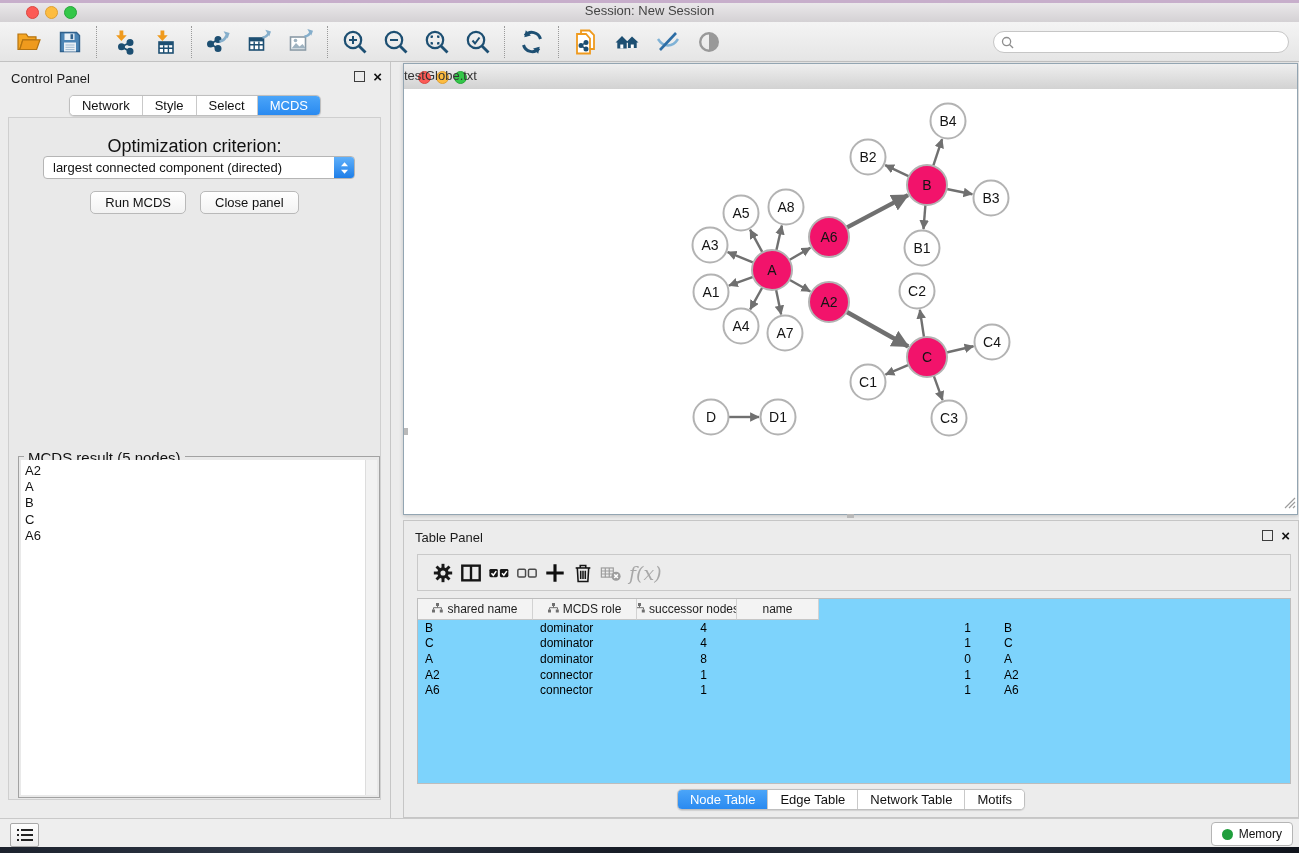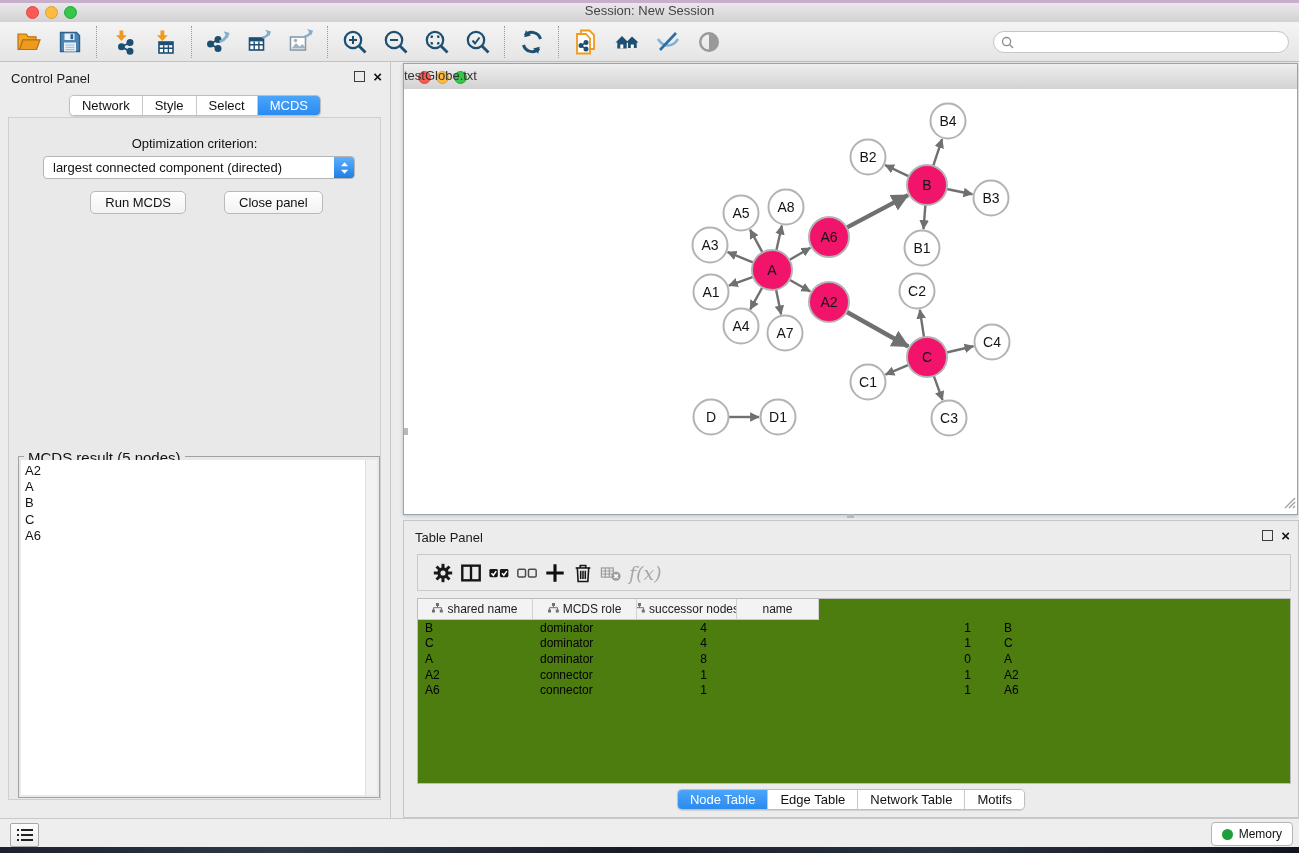--- a/index.html
+++ b/index.html
@@ -44,32 +44,32 @@
     border-radius:5px;overflow:hidden;box-shadow:0 0.5px 1px rgba(0,0,0,.12);}
   .segment{padding:2px 12px;font-size:13px;color:#111;background:#fff;
     border-right:1px solid #c9c9c9;white-space:nowrap;}
   .segment:last-child{border-right:none;}
   .segment.selected{background:linear-gradient(#4ba5f9,#2a8af0);color:#fff;}
   .cp-tabs{position:absolute;left:0;right:0;top:33px;display:flex;justify-content:center;}
 
   .cp-body{position:absolute;left:8px;top:55px;width:373px;height:683px;
     background:#e9e9e9;border:1px solid #cfcfcf;box-sizing:border-box;}
   .opt-label{position:absolute;left:0;right:0;top:18px;text-align:center;
-    font-size:13px;color:#111;}
+    font-size:18px;color:#111;}
   .dropdown{position:absolute;left:34px;top:38px;width:312px;height:23px;
     background:#fff;border:1px solid #b5b5b5;border-radius:4px;box-sizing:border-box;}
   .dropdown-label{font-size:13px;color:#111;line-height:21px;padding-left:9px;
     white-space:nowrap;overflow:hidden;}
   .dropdown-stepper{position:absolute;right:0;top:0;bottom:0;width:20px;
     background:linear-gradient(#5fb0fa,#1e7ee8);border-radius:0 3px 3px 0;
     display:flex;align-items:center;justify-content:center;}
   .btn-row{position:absolute;left:0;right:0;top:73px;display:flex;justify-content:center;gap:14px;}
   .push-btn{background:linear-gradient(#ffffff,#f2f2f2);border:1px solid #b9b9b9;
     border-radius:5px;font-size:13px;color:#111;padding:3px 14px;
-    font-family:"Liberation Sans",sans-serif;margin-left:24px;}
+    font-family:"Liberation Sans",sans-serif;}
 
   .groupbox{position:absolute;left:9px;top:338px;width:362px;height:342px;
     border:1px solid #a2a2a2;box-sizing:border-box;}
   .groupbox-title{position:absolute;top:-8px;left:5px;background:#e9e9e9;
     padding:0 4px;font-size:15px;color:#111;}
   .result-list{position:absolute;left:2px;right:2px;top:3px;bottom:2px;
     background:#fff;overflow:hidden;}
   .result-scroll{position:absolute;right:0;top:0;bottom:0;width:11px;
     background:#f2f2f2;border-left:1px solid #ddd;}
   .result-item{font-size:13px;color:#111;line-height:16.2px;padding-left:4px;}
@@ -95,21 +95,21 @@
   .table-panel{position:absolute;left:403px;top:520px;width:896px;height:298px;
     background:#ececec;border:1px solid #c6c6c6;box-sizing:border-box;}
   .tp-toolbar{position:absolute;left:13px;top:33px;width:874px;height:37px;
     border:1px solid #c9c9c9;box-sizing:border-box;display:flex;align-items:center;
     padding-left:12px;gap:3px;}
   .tbtn{width:25px;height:25px;display:flex;align-items:center;justify-content:center;}
   .tbtn svg{width:22px;height:22px;}
   .fx-label{font-family:"DejaVu Serif",serif;font-style:italic;font-size:19px;
     color:#a8a8a8;width:auto;padding:0 3px;}
   .tgrid{position:absolute;left:13px;top:77px;width:874px;height:186px;
-    background:#4d7c0f;border:1px solid #bdbdbd;box-sizing:border-box;overflow:hidden;}
+    background:#7dd3fc;border:1px solid #bdbdbd;box-sizing:border-box;overflow:hidden;}
   .thead{display:flex;height:21px;}
   .hcell{display:flex;align-items:center;justify-content:center;gap:4px;
     background:#f3f3f3;border-right:1px solid #d2d2d2;border-bottom:1px solid #c6c6c6;
     font-size:12px;color:#222;box-sizing:border-box;overflow:hidden;white-space:nowrap;}
   .trow{display:flex;height:15.6px;align-items:center;}
   .bcell{font-size:12px;color:#000;box-sizing:border-box;overflow:hidden;white-space:nowrap;}
   .bcell.left{padding-left:7px;text-align:left;}
   .bcell.right{text-align:right;}
   .bcell.pr30{padding-right:30px;}
   .bcell.pr26{padding-right:26px;}

